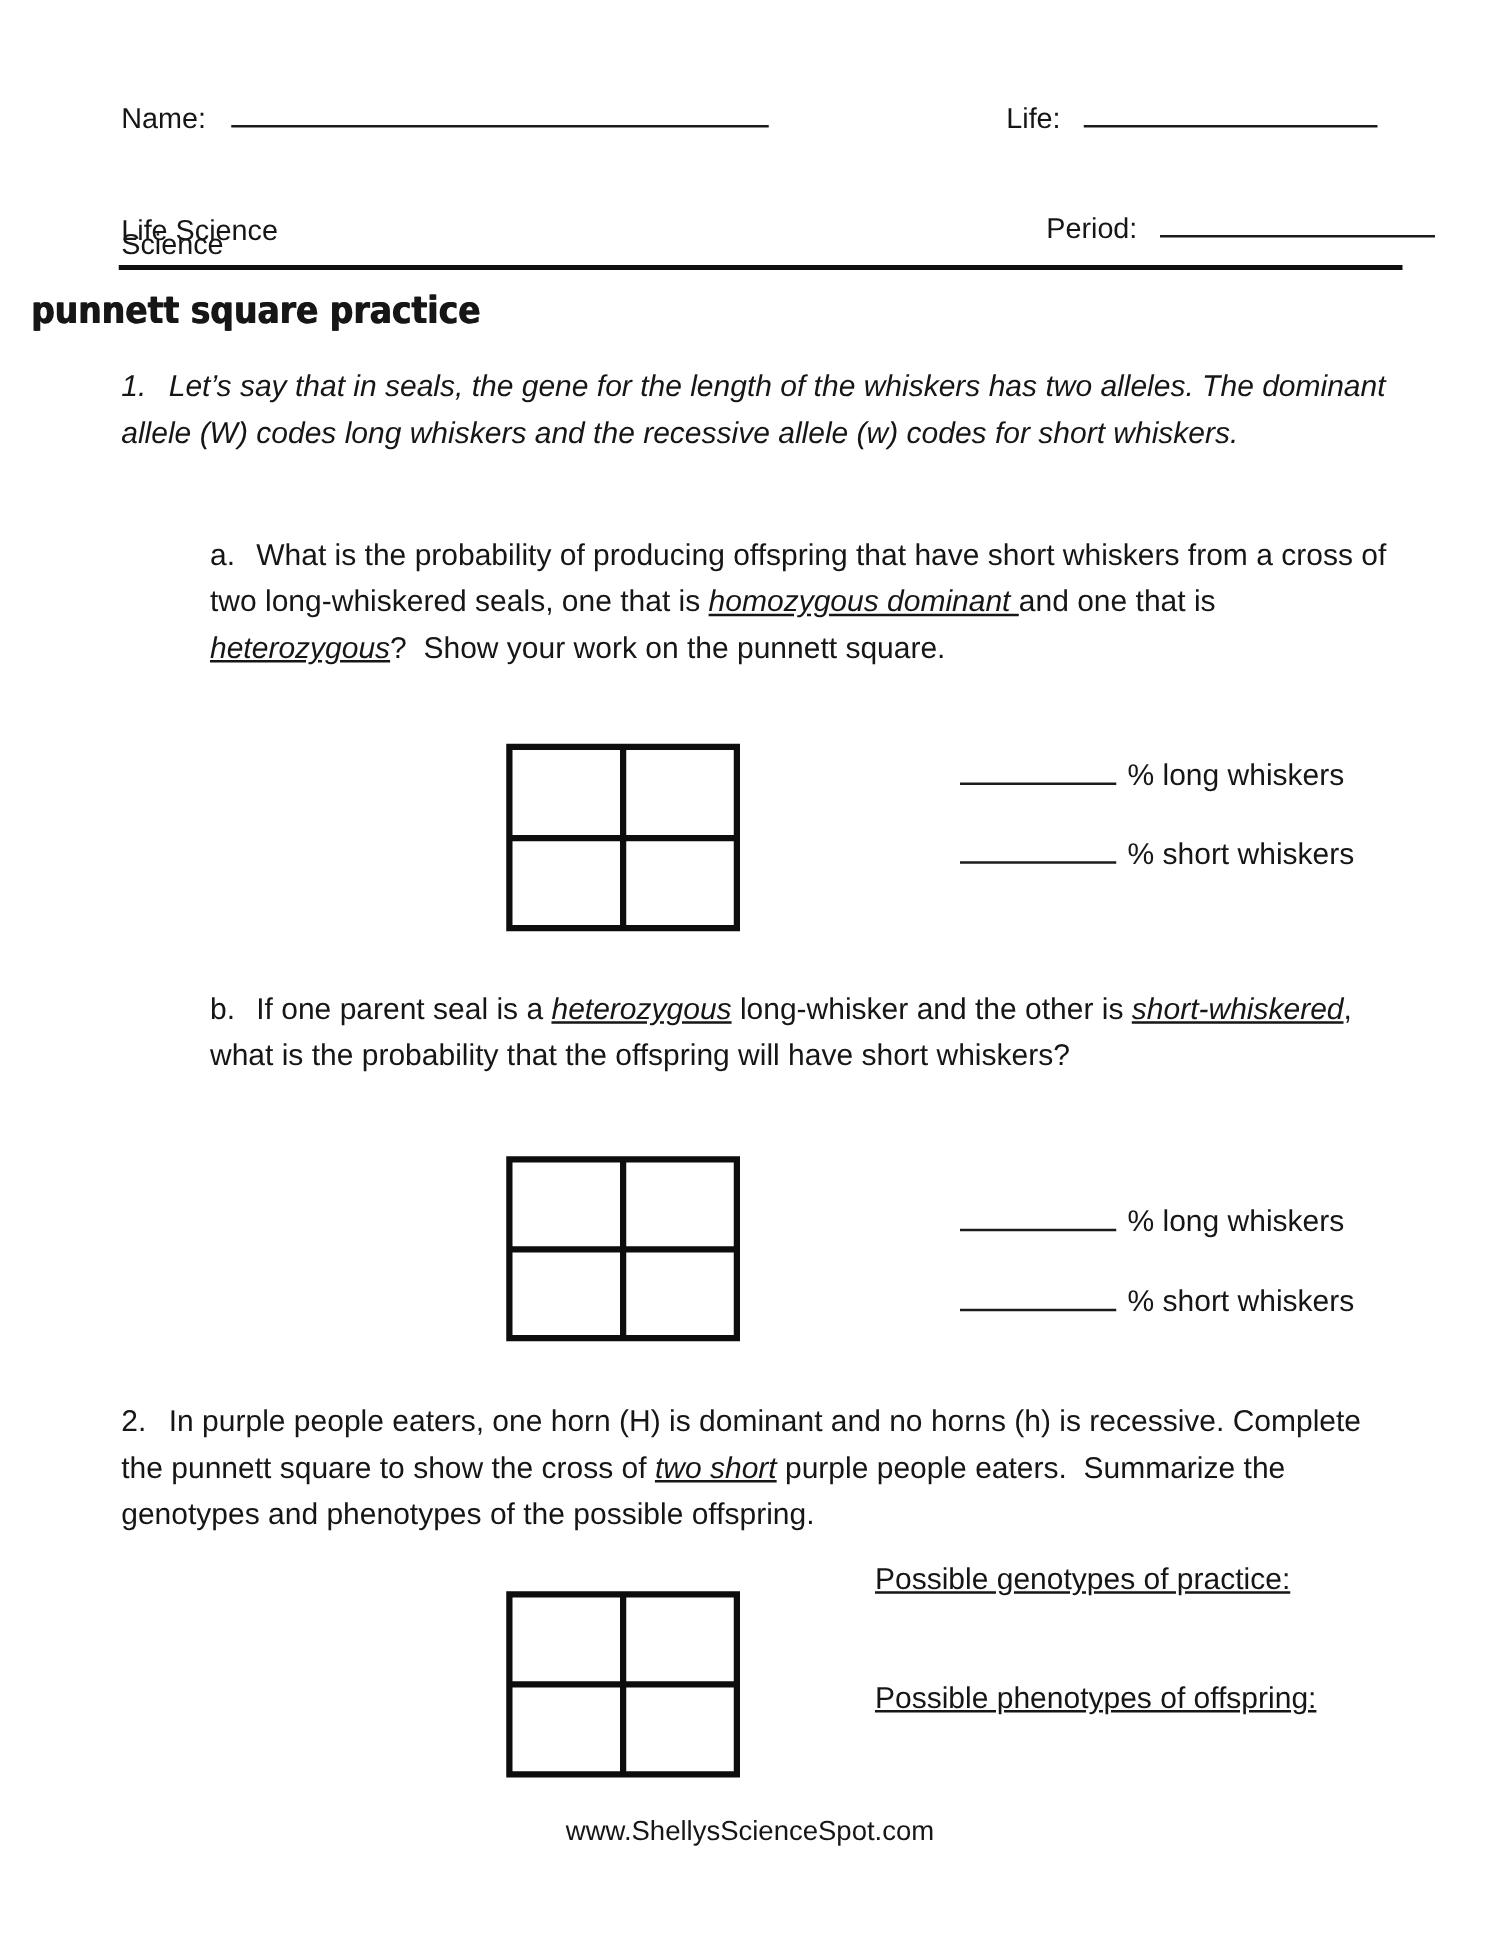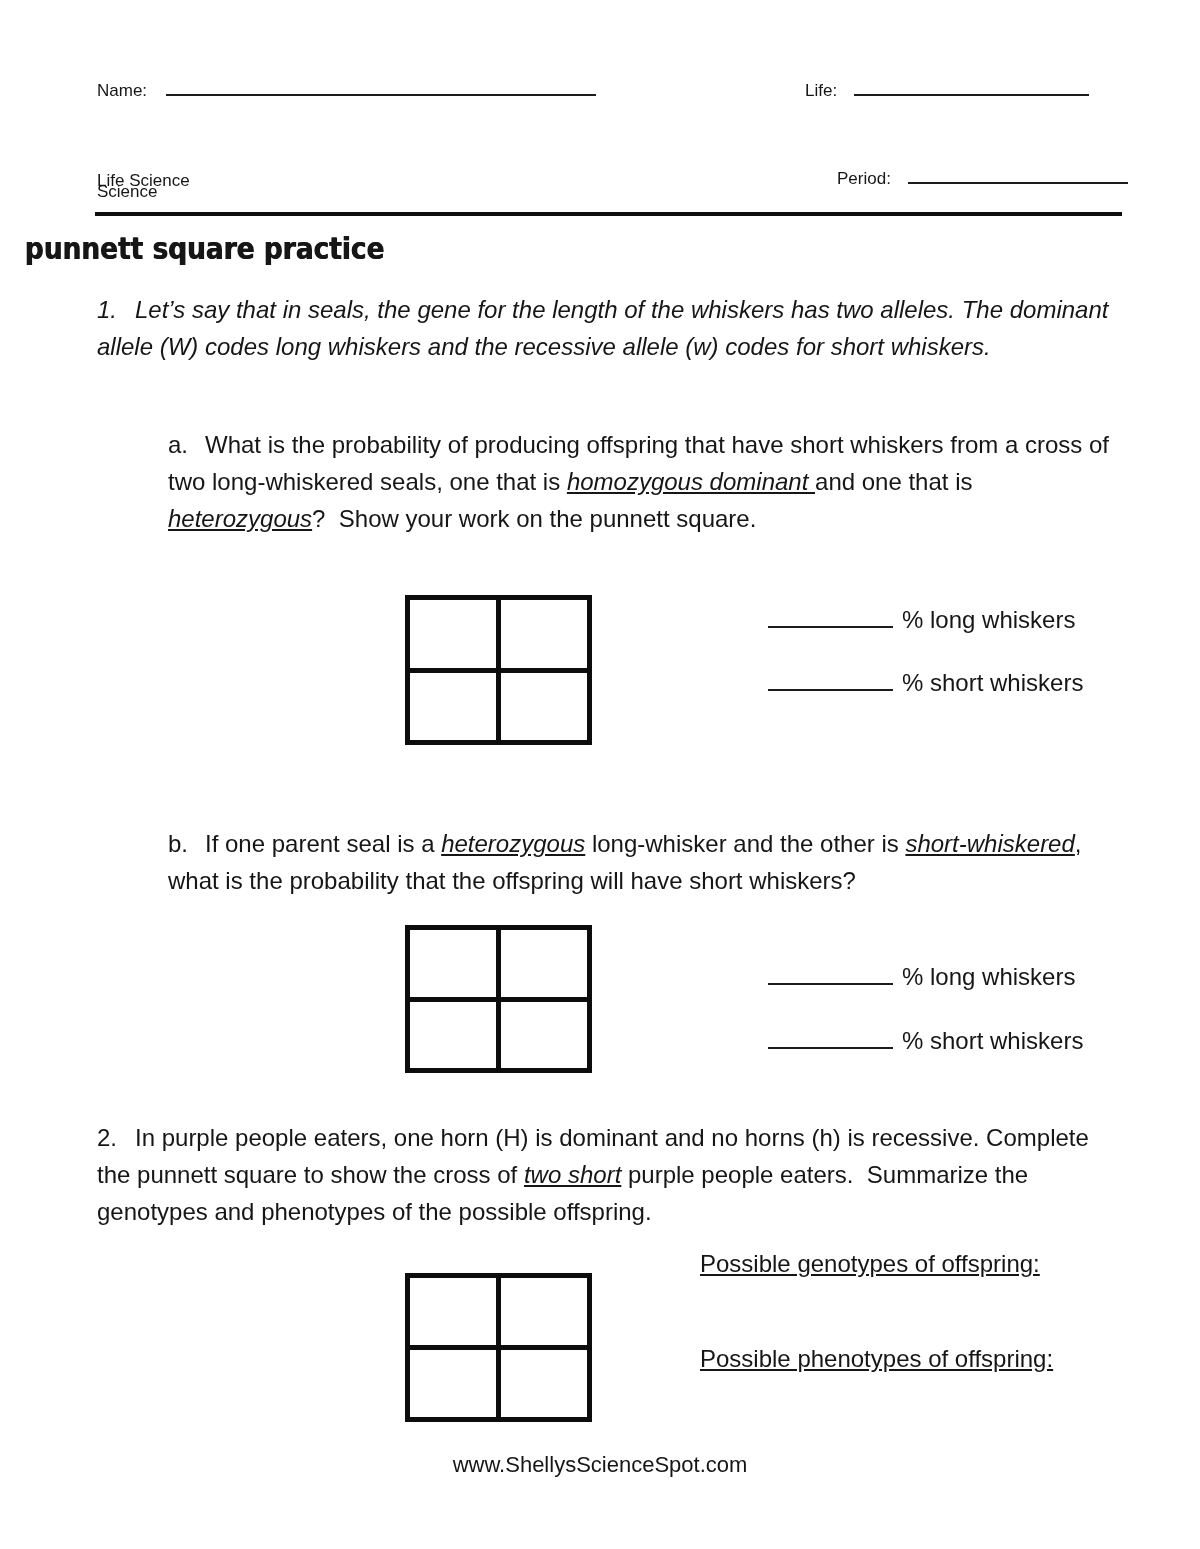--- a/index.html
+++ b/index.html
@@ -5,21 +5,21 @@
   html,body { margin:0; padding:0; }
   body {
     width:1200px; height:1549px;
     background:#ffffff;
     color:#161616;
     font-family:"Liberation Sans", sans-serif;
     position:relative;
     overflow:hidden;
   }
   .abs { position:absolute; }
-  .hdr { font-size:17px; white-space:nowrap; }
+  .hdr { font-size:23px; white-space:nowrap; }
   .blankline {
     display:inline-block;
     border-bottom:2px solid #1c1c1c;
     height:1.05em;
     vertical-align:baseline;
   }
   .rule {
     position:absolute;
     background:#0f0f0f;
     height:4px;
@@ -121,21 +121,21 @@
   <div class="cell"></div>
 </div>
 
 <div class="ansrow" style="left:768px; top:601px;">
   <span class="blank"></span><span>% long whiskers</span>
 </div>
 <div class="ansrow" style="left:768px; top:664px;">
   <span class="blank"></span><span>% short whiskers</span>
 </div>
 
-<div class="para" style="left:168px; top:789px; width:945px;margin-top:36px;">
+<div class="para" style="left:168px; top:789px; width:945px;">
   <span class="num num-sub">b.</span><span>If one parent seal is a </span><span class="emu">heterozygous</span><span> long-whisker and the other is </span><span class="emu">short-whiskered</span><span>, what is the probability that the offspring will have short whiskers?</span>
 </div>
 
 <div class="psq" style="left:405px; top:925px; height:148px;">
   <div class="cell"></div>
   <div class="cell"></div>
   <div class="cell"></div>
   <div class="cell"></div>
 </div>
 
@@ -150,16 +150,16 @@
   <span class="num num-main">2.</span><span>In purple people eaters, one horn (H) is dominant and no horns (h) is recessive. Complete the punnett square to show the cross of </span><span class="emu">two short</span><span> purple people eaters.&nbsp; Summarize the genotypes and phenotypes of the possible offspring.</span>
 </div>
 
 <div class="psq" style="left:405px; top:1273px; height:149px;">
   <div class="cell"></div>
   <div class="cell"></div>
   <div class="cell"></div>
   <div class="cell"></div>
 </div>
 
-<div class="offspring-label" style="left:700px; top:1250px;">Possible genotypes of offspring:</div>
+<div class="offspring-label" style="left:700px; top:1250px;">Possible genotypes of practice:</div>
 <div class="offspring-label" style="left:700px; top:1345px;">Possible phenotypes of offspring:</div>
 
 <div class="footer" style="top:1452px;">www.ShellysScienceSpot.com</div>
 
 </body></html>

